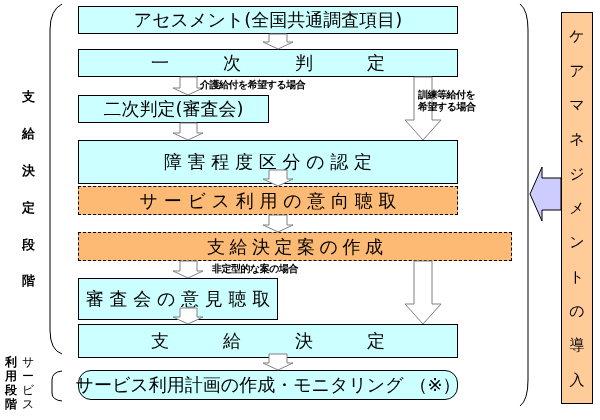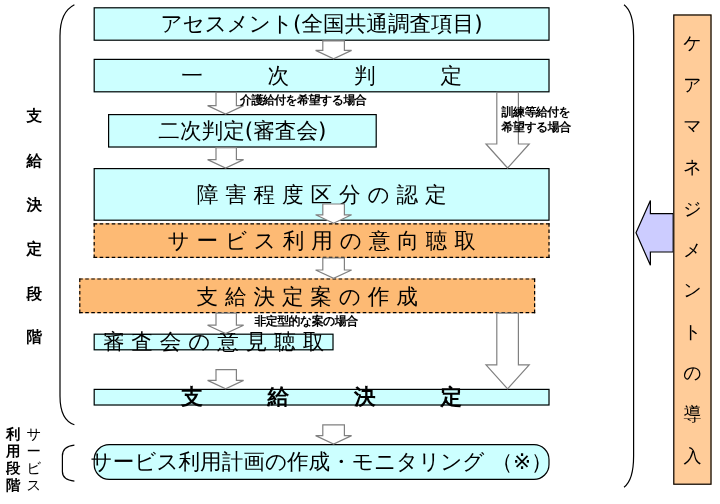--- a/index.html
+++ b/index.html
@@ -15,26 +15,26 @@
     .cm-box { position: absolute; left: 561px; top: 12px; width: 32px; height: 392px; box-sizing: border-box;
               background: #ffcc99; border: 1px solid #000; display: flex; flex-direction: column;
               align-items: center; justify-content: space-around; padding: 6px 0; }
     .cm-char { font-size: 15px; line-height: 18px; }
   </style>
 </head>
 <body>
 
 <div class="box" style="left:78px; top:6px; width:380px; height:28px;"><span>アセスメント(全国共通調査項目)</span></div>
 <div class="box" style="left:78px; top:49px; width:380px; height:28px;"><span>一　　　次　　　判　　　定</span></div>
-<div class="box" style="left:90px; top:95px; width:224px; height:28px;"><span>二次判定(審査会)</span></div>
+<div class="box" style="left:78px; top:95px; width:191px; height:28px;"><span>二次判定(審査会)</span></div>
 <div class="box" style="left:78px; top:140px; width:380px; height:44px;"><span>障 害 程 度 区 分 の 認 定</span></div>
 <div class="box dashed" style="left:78px; top:186px; width:380px; height:29px;"><span>サ ー ビ ス 利 用 の 意 向 聴 取</span></div>
-<div class="box dashed" style="left:66px; top:232px; width:380px; height:29px;"><span>支 給 決 定 案 の 作 成</span></div>
-<div class="box" style="left:78px; top:278px; width:200px; height:14px;"><span>審 査 会 の 意 見 聴 取</span></div>
-<div class="box" style="left:78px; top:324px; width:380px; height:14px;font-weight:bold;"><span>支　　　給　　　決　　　定</span></div>
+<div class="box dashed" style="left:78px; top:232px; width:434px; height:29px;font-family:Liberation Serif, serif;"><span>支 給 決 定 案 の 作 成</span></div>
+<div class="box" style="left:78px; top:278px; width:200px; height:42px;"><span>審 査 会 の 意 見 聴 取</span></div>
+<div class="box" style="left:78px; top:324px; width:380px; height:34px;"><span>支　　　給　　　決　　　定</span></div>
 <div class="box" style="left:78px; top:370px; width:380px; height:30px;border-radius:13px;"><span>サービス利用計画の作成・モニタリング （※）</span></div>
 
 <svg class="overlay" width="600" height="420">
   <g fill="#ffffff" stroke="#808080" stroke-width="1">
 
     <path d="M269 34 V42 H263 L278 49 L293 42 H287 V34 Z"></path>
     <path d="M180 77 V88 H173 L188 95 L203 88 H197 V77 Z"></path>
     <path d="M180 123 V133 H173 L188 140 L203 133 H197 V123 Z"></path>
     <path d="M269 170 V179 H263 L278 186 L293 179 H287 V170 Z"></path>
     <path d="M269 215 V225 H263 L278 232 L293 225 H287 V215 Z"></path>

